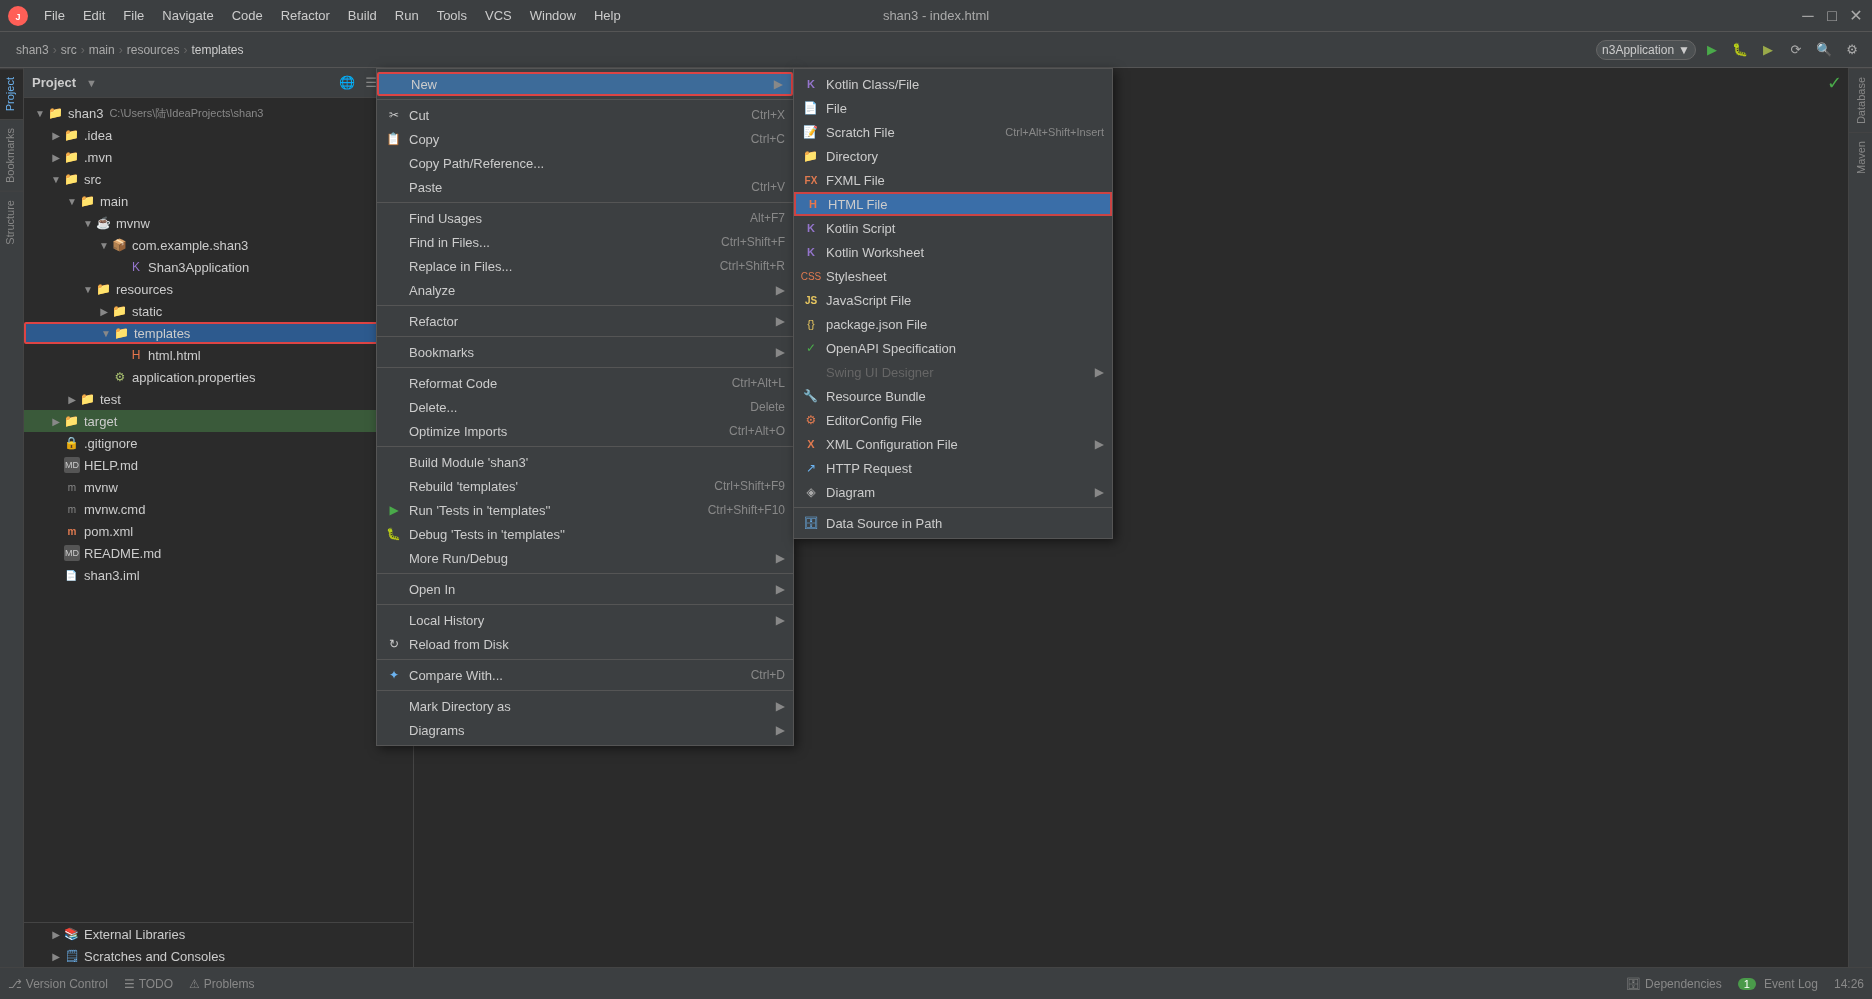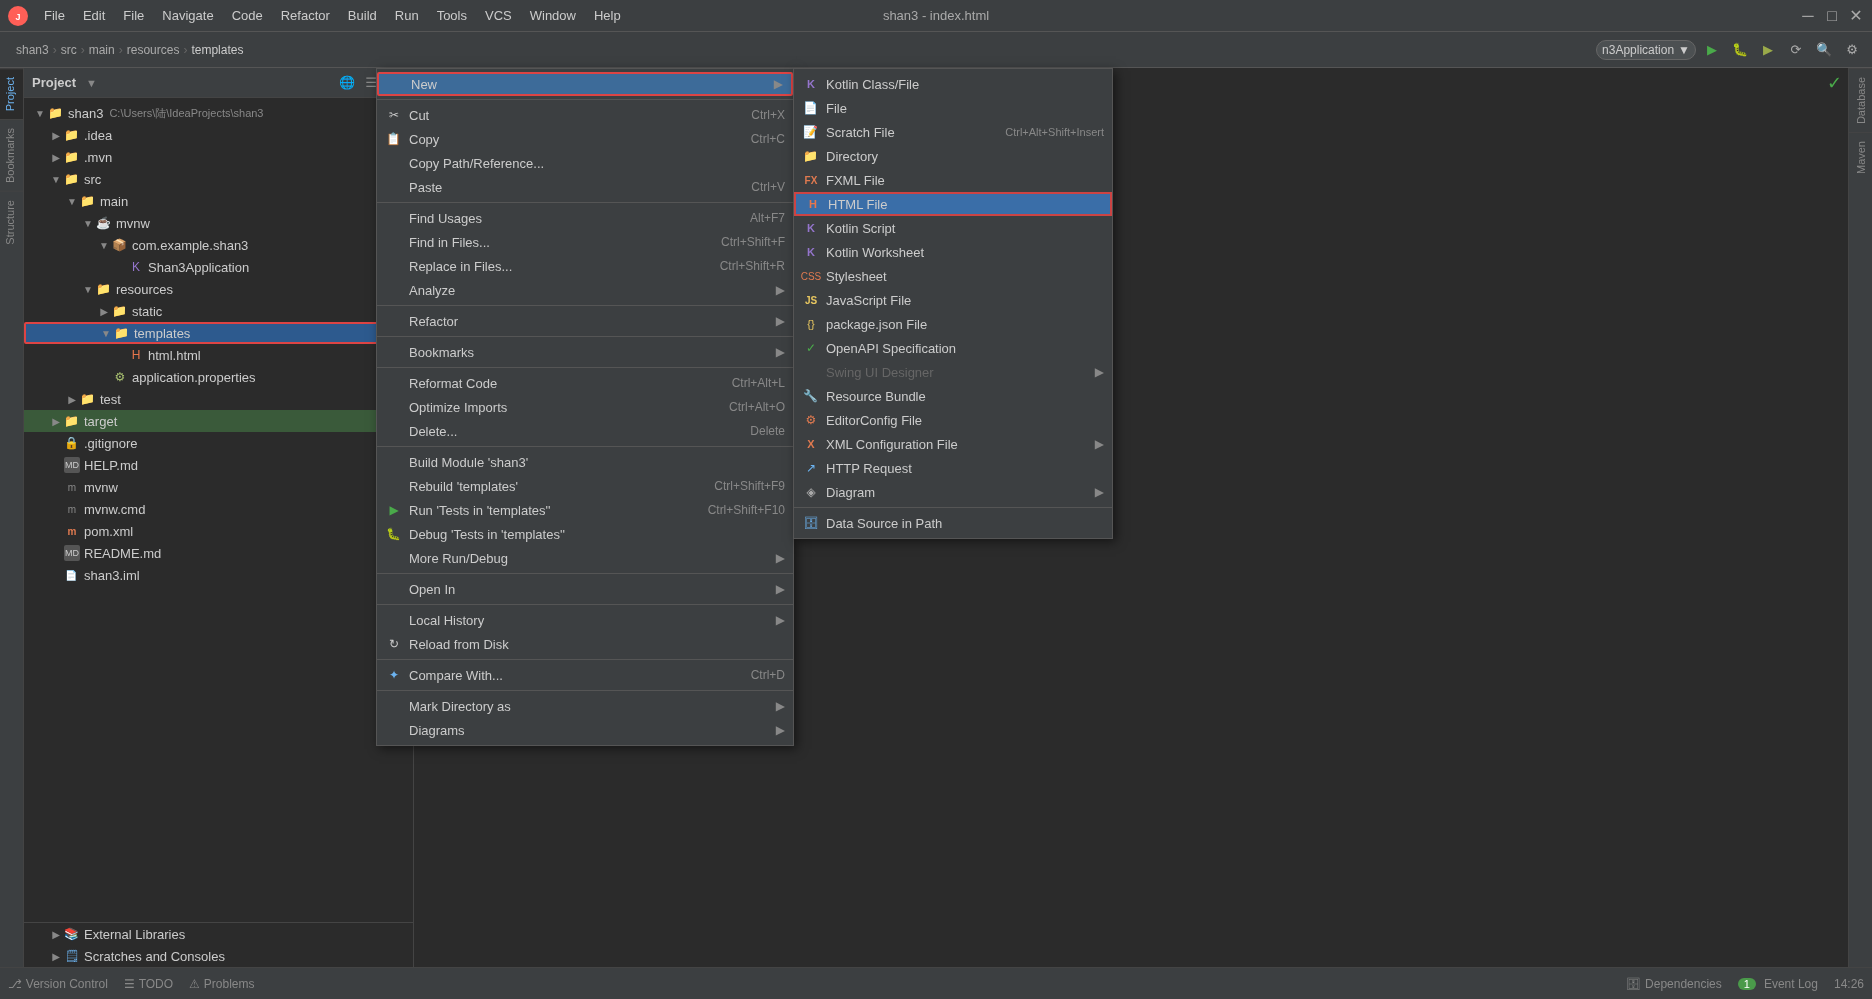--- a/index.html
+++ b/index.html
@@ -667,27 +667,27 @@
     <span class="ctx-arrow">▶</span>
   </div>
   <hr class="ctx-separator">
   <div class="ctx-item">
     <span class="ctx-icon"></span>
     <span class="ctx-label">Reformat Code</span>
     <span class="ctx-shortcut">Ctrl+Alt+L</span>
   </div>
   <div class="ctx-item">
     <span class="ctx-icon"></span>
+    <span class="ctx-label">Delete...</span>
+    <span class="ctx-shortcut">Delete</span>
+  </div>
+  <div class="ctx-item">
+    <span class="ctx-icon"></span>
     <span class="ctx-label">Optimize Imports</span>
     <span class="ctx-shortcut">Ctrl+Alt+O</span>
-  </div>
-  <div class="ctx-item">
-    <span class="ctx-icon"></span>
-    <span class="ctx-label">Delete...</span>
-    <span class="ctx-shortcut">Delete</span>
   </div>
   <hr class="ctx-separator">
   <div class="ctx-item">
     <span class="ctx-icon"></span>
     <span class="ctx-label">Build Module 'shan3'</span>
   </div>
   <div class="ctx-item">
     <span class="ctx-icon"></span>
     <span class="ctx-label">Rebuild 'templates'</span>
     <span class="ctx-shortcut">Ctrl+Shift+F9</span>

